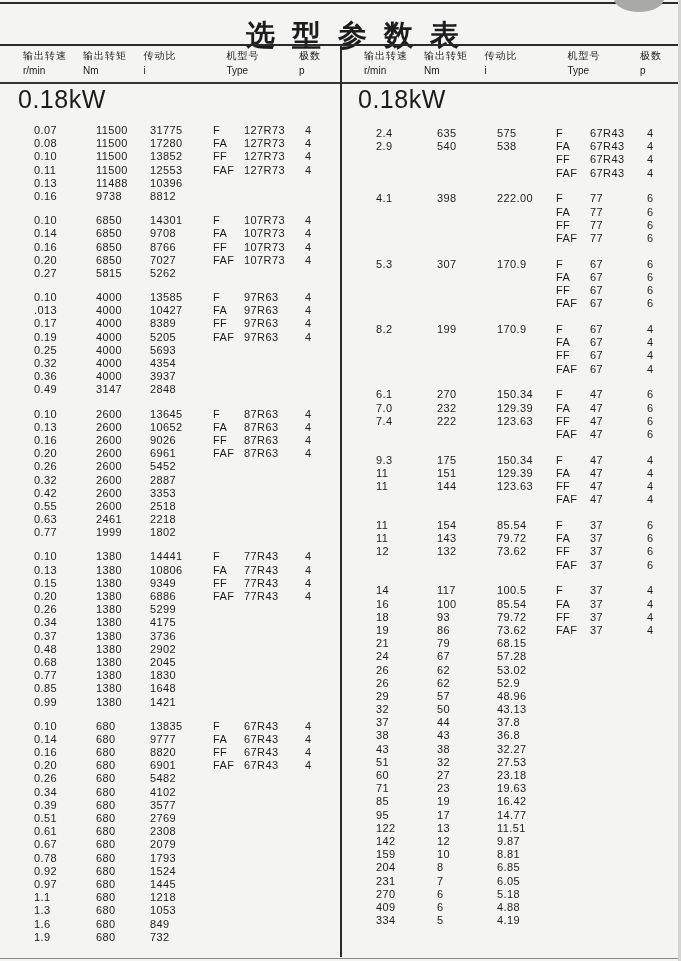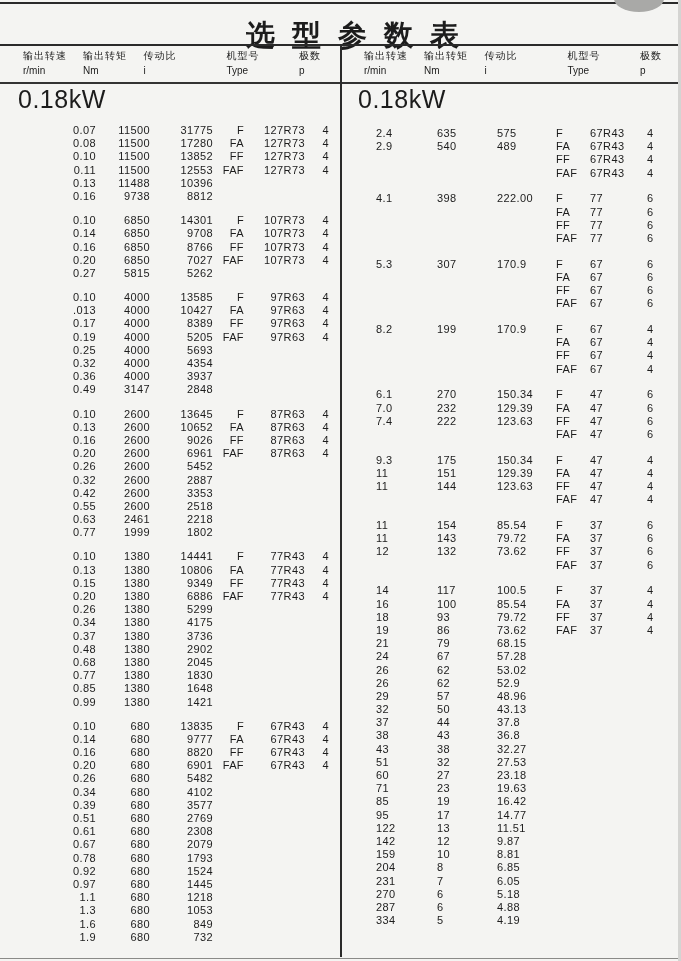--- a/index.html
+++ b/index.html
@@ -23,21 +23,21 @@
   }
   .hdr { position:absolute; top:49px; transform:translateX(-50%); text-align:left;
     font-size:10px; line-height:14.5px; white-space:nowrap; }
   .hdr .zh { letter-spacing:1px; }
   .kw { position:absolute; font-size:25px; font-weight:normal; letter-spacing:0.5px; }
   .kw-left { left:18px; top:85px; }
   .kw-right { left:358px; top:85px; }
   .tbl { position:absolute; font-size:11px; line-height:13.2px; }
   .tbl-left { left:34px; top:124px; }
   .tbl-right { left:376px; top:127px; }
-  .tbl-left .group { margin-bottom:11px;text-align:right; }
+  .tbl-left .group { margin-bottom:11px; }
   .tbl-right .group { margin-bottom:12.6px; }
   .row { display:flex; height:13.2px; white-space:pre; }
   .c { flex:0 0 auto; letter-spacing:0.4px; }
   .tbl-left .c0 { width:62px; } .tbl-left .c1 { width:54px; } .tbl-left .c2 { width:63px; }
   .tbl-left .c3 { width:31px; } .tbl-left .c4 { width:61px; } .tbl-left .c5 { width:24px; }
   .tbl-right .c0 { width:61px; } .tbl-right .c1 { width:60px; } .tbl-right .c2 { width:59px; }
   .tbl-right .c3 { width:34px; } .tbl-right .c4 { width:57px; } .tbl-right .c5 { width:24px; }
   .edge-shadow { position:absolute; right:0; top:0; width:3px; height:961px; background:#d4d4d2; }
 </style>
 </head>
@@ -168,21 +168,21 @@
         <div class="row"><span class="c c0">0.97</span><span class="c c1">680</span><span class="c c2">1445</span><span class="c c3"></span><span class="c c4"></span><span class="c c5"></span></div>
         <div class="row"><span class="c c0">1.1</span><span class="c c1">680</span><span class="c c2">1218</span><span class="c c3"></span><span class="c c4"></span><span class="c c5"></span></div>
         <div class="row"><span class="c c0">1.3</span><span class="c c1">680</span><span class="c c2">1053</span><span class="c c3"></span><span class="c c4"></span><span class="c c5"></span></div>
         <div class="row"><span class="c c0">1.6</span><span class="c c1">680</span><span class="c c2">849</span><span class="c c3"></span><span class="c c4"></span><span class="c c5"></span></div>
         <div class="row"><span class="c c0">1.9</span><span class="c c1">680</span><span class="c c2">732</span><span class="c c3"></span><span class="c c4"></span><span class="c c5"></span></div>
       </div>
     </div>
   <div class="tbl tbl-right">
       <div class="group">
         <div class="row"><span class="c c0">2.4</span><span class="c c1">635</span><span class="c c2">575</span><span class="c c3">F</span><span class="c c4">67R43</span><span class="c c5">4</span></div>
-        <div class="row"><span class="c c0">2.9</span><span class="c c1">540</span><span class="c c2">489</span><span class="c c3">FA</span><span class="c c4">67R43</span><span class="c c5">4</span></div>
+        <div class="row"><span class="c c0">2.9</span><span class="c c1">540</span><span class="c c2">538</span><span class="c c3">FA</span><span class="c c4">67R43</span><span class="c c5">4</span></div>
         <div class="row"><span class="c c0"></span><span class="c c1"></span><span class="c c2"></span><span class="c c3">FF</span><span class="c c4">67R43</span><span class="c c5">4</span></div>
         <div class="row"><span class="c c0"></span><span class="c c1"></span><span class="c c2"></span><span class="c c3">FAF</span><span class="c c4">67R43</span><span class="c c5">4</span></div>
       </div>
       <div class="group">
         <div class="row"><span class="c c0">4.1</span><span class="c c1">398</span><span class="c c2">222.00</span><span class="c c3">F</span><span class="c c4">77</span><span class="c c5">6</span></div>
         <div class="row"><span class="c c0"></span><span class="c c1"></span><span class="c c2"></span><span class="c c3">FA</span><span class="c c4">77</span><span class="c c5">6</span></div>
         <div class="row"><span class="c c0"></span><span class="c c1"></span><span class="c c2"></span><span class="c c3">FF</span><span class="c c4">77</span><span class="c c5">6</span></div>
         <div class="row"><span class="c c0"></span><span class="c c1"></span><span class="c c2"></span><span class="c c3">FAF</span><span class="c c4">77</span><span class="c c5">6</span></div>
       </div>
       <div class="group">
@@ -233,20 +233,20 @@
         <div class="row"><span class="c c0">60</span><span class="c c1">27</span><span class="c c2">23.18</span><span class="c c3"></span><span class="c c4"></span><span class="c c5"></span></div>
         <div class="row"><span class="c c0">71</span><span class="c c1">23</span><span class="c c2">19.63</span><span class="c c3"></span><span class="c c4"></span><span class="c c5"></span></div>
         <div class="row"><span class="c c0">85</span><span class="c c1">19</span><span class="c c2">16.42</span><span class="c c3"></span><span class="c c4"></span><span class="c c5"></span></div>
         <div class="row"><span class="c c0">95</span><span class="c c1">17</span><span class="c c2">14.77</span><span class="c c3"></span><span class="c c4"></span><span class="c c5"></span></div>
         <div class="row"><span class="c c0">122</span><span class="c c1">13</span><span class="c c2">11.51</span><span class="c c3"></span><span class="c c4"></span><span class="c c5"></span></div>
         <div class="row"><span class="c c0">142</span><span class="c c1">12</span><span class="c c2">9.87</span><span class="c c3"></span><span class="c c4"></span><span class="c c5"></span></div>
         <div class="row"><span class="c c0">159</span><span class="c c1">10</span><span class="c c2">8.81</span><span class="c c3"></span><span class="c c4"></span><span class="c c5"></span></div>
         <div class="row"><span class="c c0">204</span><span class="c c1">8</span><span class="c c2">6.85</span><span class="c c3"></span><span class="c c4"></span><span class="c c5"></span></div>
         <div class="row"><span class="c c0">231</span><span class="c c1">7</span><span class="c c2">6.05</span><span class="c c3"></span><span class="c c4"></span><span class="c c5"></span></div>
         <div class="row"><span class="c c0">270</span><span class="c c1">6</span><span class="c c2">5.18</span><span class="c c3"></span><span class="c c4"></span><span class="c c5"></span></div>
-        <div class="row"><span class="c c0">287</span><span class="c c1">6</span><span class="c c2">4.88</span><span class="c c3"></span><span class="c c4"></span><span class="c c5"></span></div>
+        <div class="row"><span class="c c0">409</span><span class="c c1">6</span><span class="c c2">4.88</span><span class="c c3"></span><span class="c c4"></span><span class="c c5"></span></div>
         <div class="row"><span class="c c0">334</span><span class="c c1">5</span><span class="c c2">4.19</span><span class="c c3"></span><span class="c c4"></span><span class="c c5"></span></div>
       </div>
     </div>
 
   <div class="hline rule-bottom"></div>
   <div class="edge-shadow"></div>
 </div>
 
 </body></html>

